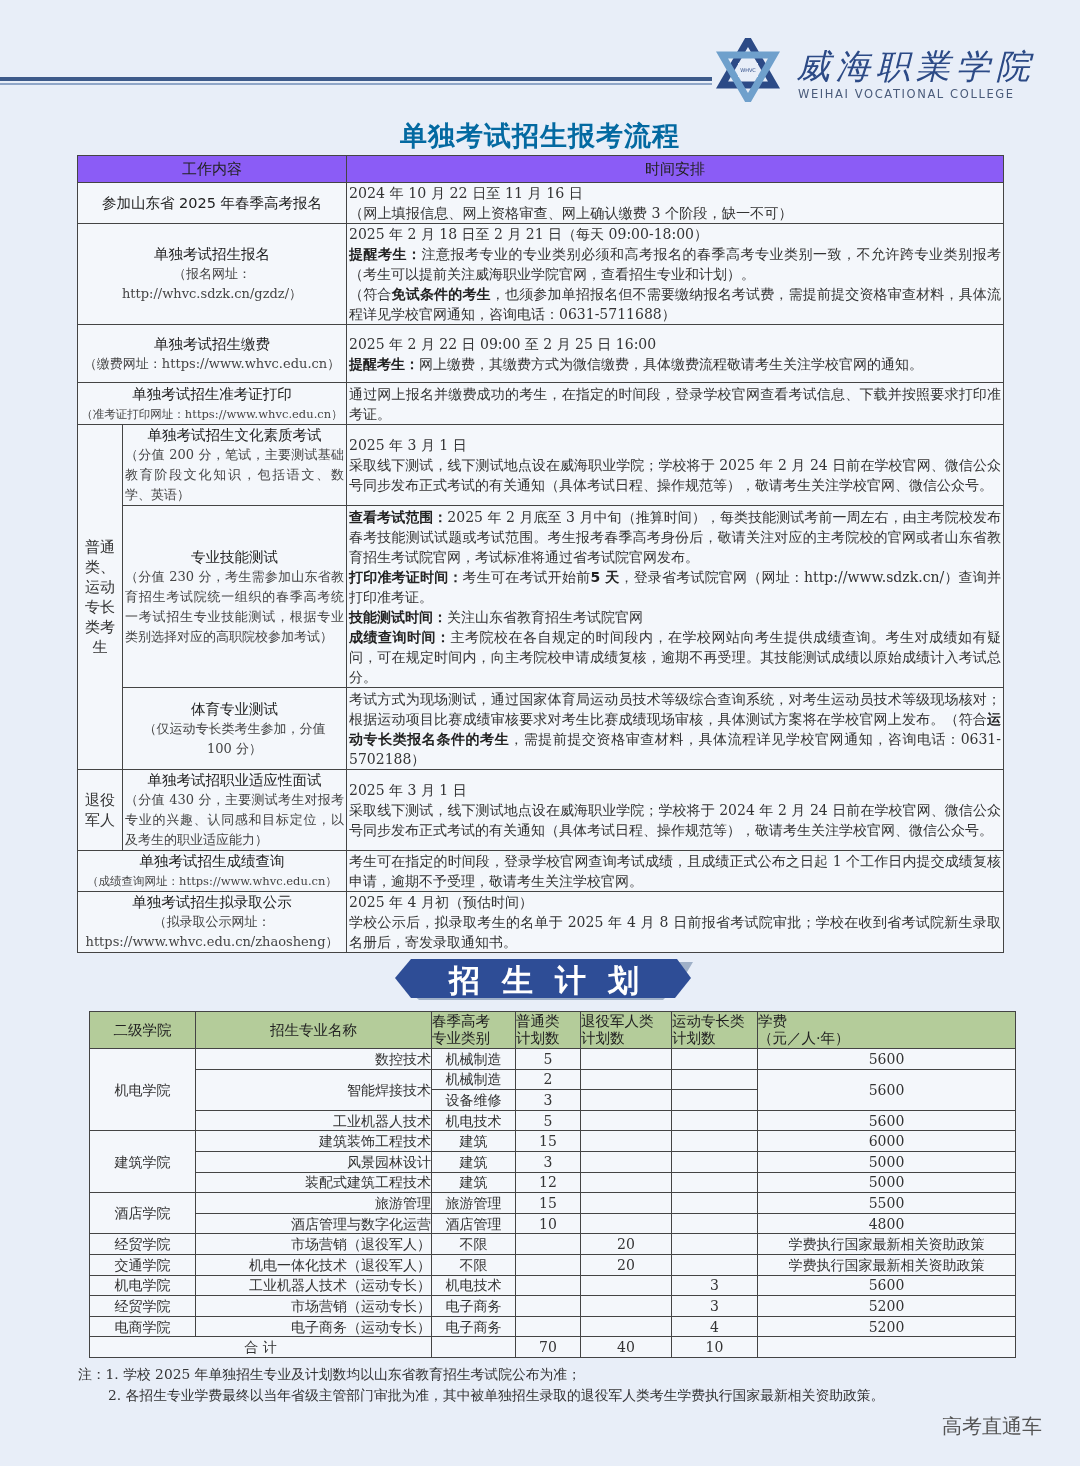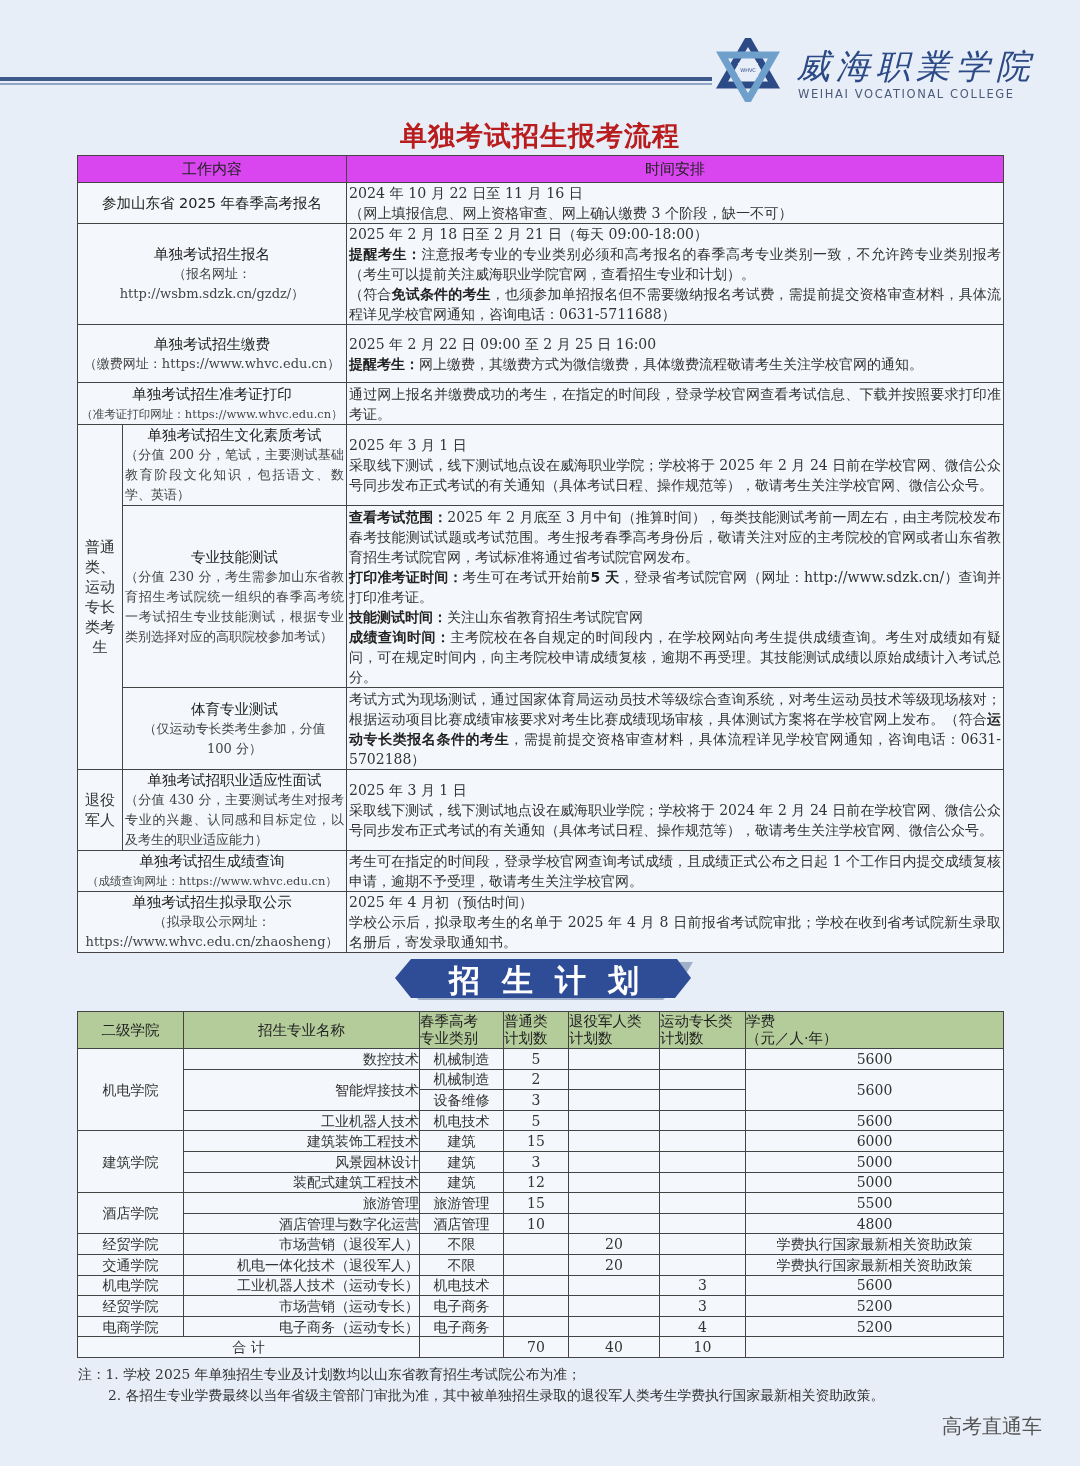--- a/index.html
+++ b/index.html
@@ -10,41 +10,41 @@
     color: #333;
     position: relative;
     overflow: hidden;
   }
   .hdr-line1 { position: absolute; left: 0; top: 77px; width: 712px; height: 4px; background: #3d5a8a; }
   .hdr-line2 { position: absolute; left: 0; top: 83px; width: 712px; height: 2px; background: #8fa6c8; }
   .logo { position: absolute; left: 716px; top: 38px; width: 64px; height: 64px; }
   .college-cn { position: absolute; left: 796px; top: 44px; font-size: 34px; color: #2c4a86; letter-spacing: 6px; font-style: italic; font-family: Liberation Mono, monospace; }
   .college-en { position: absolute; left: 798px; top: 87px; font-size: 11.5px; color: #4a5b7a; letter-spacing: 1.6px; font-family: "DejaVu Sans", sans-serif; }
 
-  .section-title { position: absolute; left: 0; width: 1080px; top: 118px; text-align: center; font-size: 27px; font-weight: bold; color: #b91c1c; font-family: "DejaVu Sans", sans-serif; letter-spacing: 1px; }
+  .section-title { position: absolute; left: 0; width: 1080px; top: 118px; text-align: center; font-size: 27px; font-weight: bold; color: #0369a1; font-family: "DejaVu Sans", sans-serif; letter-spacing: 1px; }
 
   table { border-collapse: collapse; position: absolute; table-layout: fixed; }
   td, th { border: 1.5px solid #444; vertical-align: middle; }
 
   .flow { left: 77px; top: 155px; width: 926px; font-size: 14.2px; line-height: 20px; }
-  .flow th { background: #d946ef; font-weight: normal; font-family: "DejaVu Sans", sans-serif; height: 26px; font-size: 15px; color: #222; }
+  .flow th { background: #8b5cf6; font-weight: normal; font-family: "DejaVu Sans", sans-serif; height: 26px; font-size: 15px; color: #222; }
   .flow td { background: #f4f7fb; padding: 0 2px; }
   .flow td.c { text-align: center; }
   .flow td.side { text-align: center; font-family: "DejaVu Sans", sans-serif; font-size: 15px; line-height: 20px; padding: 0; }
   .flow .ttl { font-family: "DejaVu Sans", sans-serif; font-size: 14.5px; color: #222; }
   .flow .sub { font-size: 13px; color: #444; }
   .flow .sub-s { font-size: 11.5px; color: #444; }
   .flow .right { text-align: justify; font-size: 14px; color: #333; margin-left: 28px; }
   .flow b { font-family: "DejaVu Sans", sans-serif; font-weight: bold; color: #222; }
   .ctr { text-align: left; display: block; }
 
   .banner { position: absolute; left: 393px; top: 958px; width: 302px; height: 44px; }
   .banner-text { position: absolute; left: 393px; width: 302px; top: 958px; height: 44px; line-height: 44px; text-align: center; color: #fff; font-size: 31px; font-weight: bold; letter-spacing: 22px; padding-left: 22px; font-family: "DejaVu Sans", sans-serif; }
 
-  .plan { left: 77px; top: 1011px; width: 926px; font-size: 14px; }
+  .plan { left: 89px; top: 1011px; width: 926px; font-size: 14px; }
   .plan th { background: #b4cc9a; font-weight: normal; font-family: "DejaVu Sans", sans-serif; font-size: 14.5px; line-height: 17px; height: 37px; color: #222; }
   .plan td { background: #f4f7fb; height: 20.6px; line-height: 18px; text-align: center; color: #333; }
   .plan td.l { text-align: right; padding-left: 4px; }
 
   .notes { position: absolute; left: 78px; top: 1364px; font-size: 13.8px; line-height: 21px; color: #333; }
   .notes .n2 { padding-left: 30px; }
   .watermark { position: absolute; left: 942px; top: 1413px; font-size: 20px; color: #555; font-family: "DejaVu Sans", sans-serif; }
 </style>
 </head>
 <body>
@@ -76,21 +76,21 @@
   <tr style="height:41px">
     <td colspan="2" class="c ttl">参加山东省 2025 年春季高考报名</td>
     <td class="c">
       <span class="ctr">2024 年 10 月 22 日至 11 月 16 日</span>
       <span class="ctr">（网上填报信息、网上资格审查、网上确认缴费 3 个阶段，缺一不可）</span>
     </td>
   </tr>
   <tr style="height:101px">
     <td colspan="2" class="c">
       <div class="ttl">单独考试招生报名</div>
-      <div class="sub" style="padding:0 14px">（报名网址：http://wsbm.sdzk.cn/gzdz/）</div>
+      <div class="sub" style="padding:0 14px">（报名网址：http://whvc.sdzk.cn/gzdz/）</div>
     </td>
     <td class="right">
       <span class="ctr">2025 年 2 月 18 日至 2 月 21 日（每天 09:00-18:00）</span>
       <b>提醒考生：</b><span>注意报考专业的专业类别必须和高考报名的春季高考专业类别一致，不允许跨专业类别报考（考生可以提前关注威海职业学院官网，查看招生专业和计划）。</span><br>
       <span>（符合</span><b>免试条件的考生</b><span>，也须参加单招报名但不需要缴纳报名考试费，需提前提交资格审查材料，具体流程详见学校官网通知，咨询电话：0631-5711688）</span>
     </td>
   </tr>
   <tr style="height:58px">
     <td colspan="2" class="c">
       <div class="ttl">单独考试招生缴费</div>

